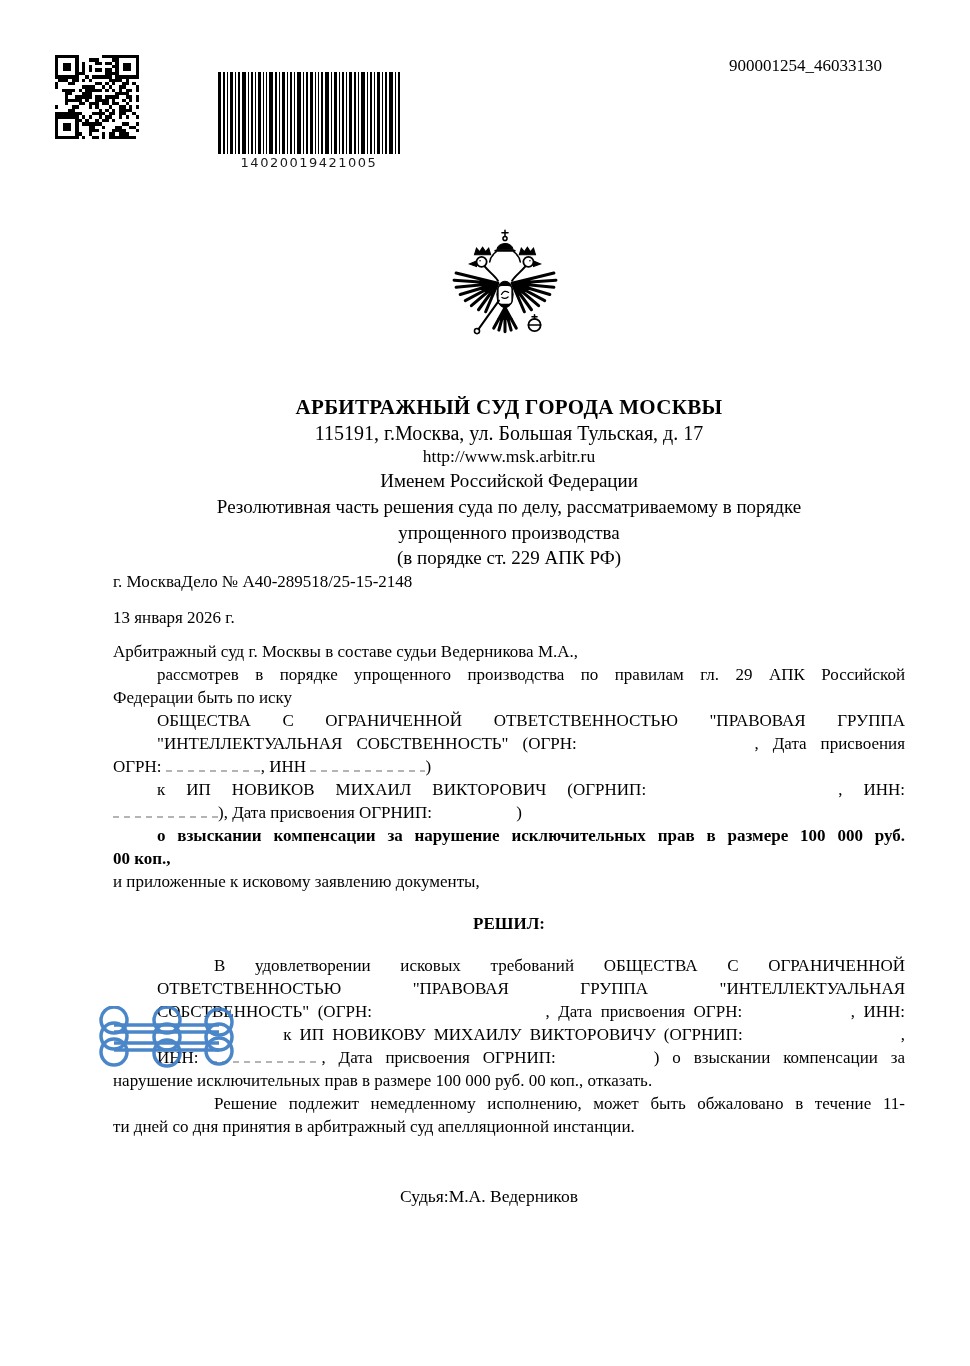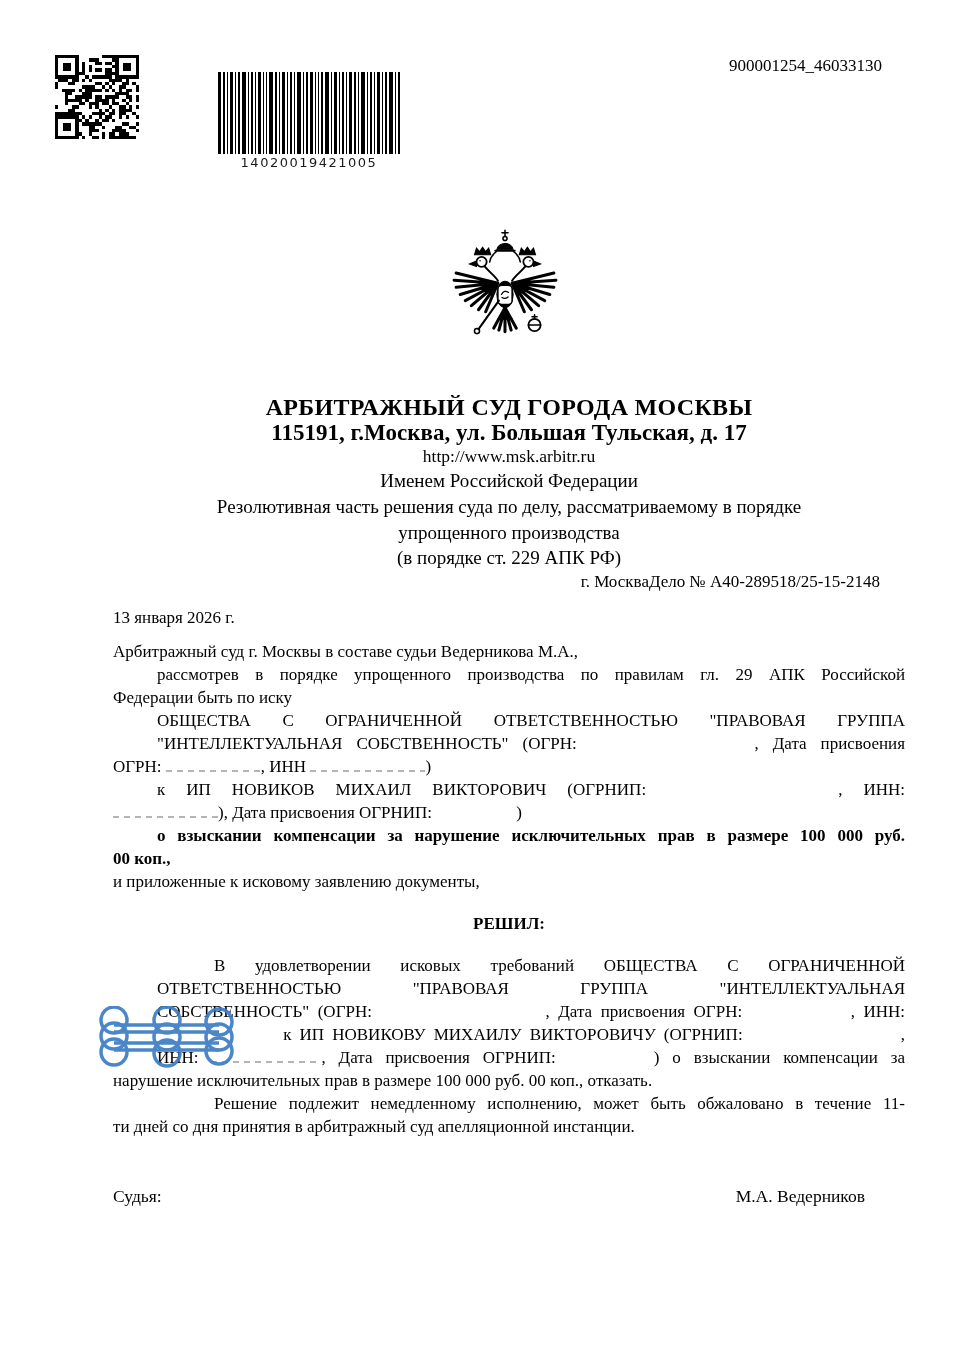--- a/index.html
+++ b/index.html
@@ -13,37 +13,37 @@
   .barcode{position:absolute;left:218px;top:72px;width:182px;text-align:center;}
   .barcode svg{width:182px;height:82px;display:block;}
   .barcode-num{font-family:"DejaVu Sans", sans-serif;font-size:13px;letter-spacing:1.5px;color:#1a1a1a;margin-top:1px;}
   .doc-id{position:absolute;top:56px;right:88px;font-size:17px;}
   
   .emblem{position:absolute;left:449px;top:228px;width:112px;height:138px;}
   .emblem svg{width:100%;height:100%;display:block;}
   
   .textcol{position:absolute;left:113px;top:393px;width:792px;font-size:17px;line-height:23px;}
   .c{text-align:center;}
-  .title{font-size:24px;font-weight:bold;line-height:28px;letter-spacing:.3px;}
-  .addr{font-size:23px;line-height:24px;font-weight:bold;}
+  .title{font-size:21px;font-weight:bold;line-height:28px;letter-spacing:.3px;}
+  .addr{font-size:20px;line-height:24px;}
   .url{font-size:17.5px;line-height:23px;}
   .h19{font-size:19px;}
   .in-name{line-height:25px;}
   .sub1{line-height:27px;}
   .sub2,.sub3{line-height:25px;text-align:center;}
-  .row{display:flex;justify-content:flex-end;line-height:24px;}
+  .row{display:flex;justify-content:flex-start;line-height:24px;}
   .row .right-pad{padding-right:25px;}
   .date{margin-top:12px;}
   .comp{margin-top:11px;}
   .just{text-align:justify;text-align-last:justify;margin-left:44px;}
   .b{font-weight:bold;}
   .ind{text-indent:57px;}
   .resh{margin-top:19px;text-align:center;font-weight:bold;}
   .p1{margin-top:19px;}
-  .sig{margin-top:46px;display:flex;justify-content:space-between;font-size:17.5px;line-height:24px;}
+  .sig{margin-top:46px;display:flex;justify-content:center;font-size:17.5px;line-height:24px;}
   .sig .judge{padding-right:40px;}
   
   .red{display:inline-block;height:12px;vertical-align:baseline;}
   .red.dots{
     background-image:repeating-linear-gradient(90deg,#b4b4b4 0 6px,rgba(0,0,0,0) 6px 11px);
     background-size:100% 2px;background-repeat:no-repeat;background-position:0 10px;
   }
   
   .annotation{position:absolute;left:97px;top:1006px;width:142px;height:62px;z-index:5;}
   .annotation svg{width:100%;height:100%;display:block;}

